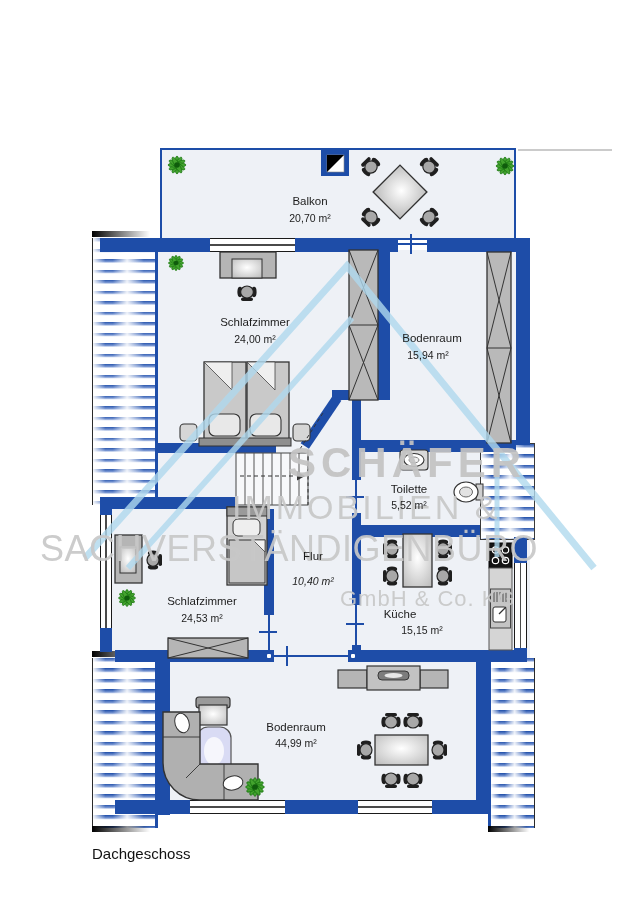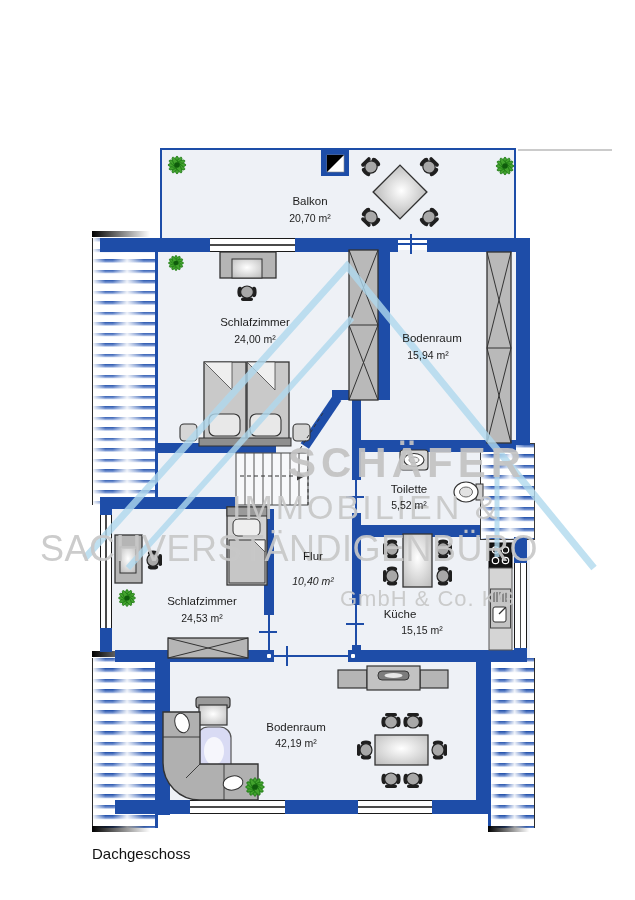--- a/index.html
+++ b/index.html
@@ -300,16 +300,16 @@
   <div class="room-label" style="left:313px;top:556px;">Flur</div>
   <div class="area-label" style="left:313px;top:581px;font-style:italic;">10,40 m²</div>
 
   <div class="room-label" style="left:202px;top:601px;">Schlafzimmer</div>
   <div class="area-label" style="left:202px;top:618px;">24,53 m²</div>
 
   <div class="room-label" style="left:400px;top:614px;">Küche</div>
   <div class="area-label" style="left:422px;top:630px;">15,15 m²</div>
 
   <div class="room-label" style="left:296px;top:727px;">Bodenraum</div>
-  <div class="area-label" style="left:296px;top:743px;">42,19 m²</div>
+  <div class="area-label" style="left:296px;top:743px;">44,99 m²</div>
 
   <div class="floor-title" style="left:92px;top:845px;">Dachgeschoss</div>
 </div>
 
 </body></html>

